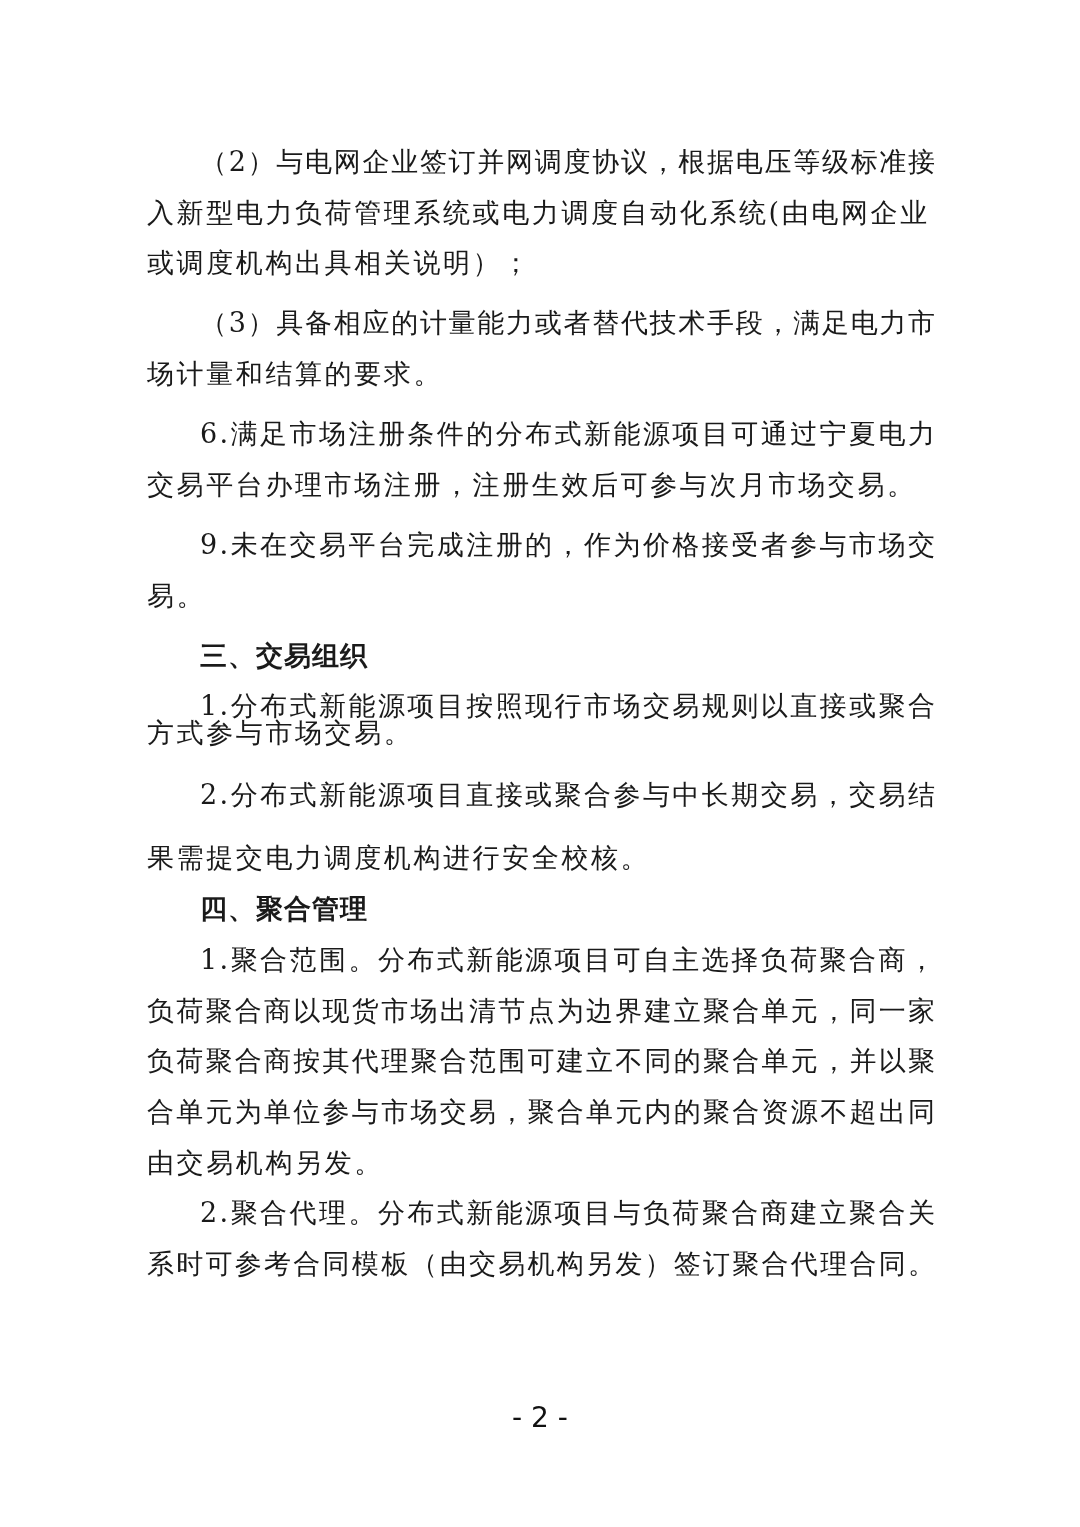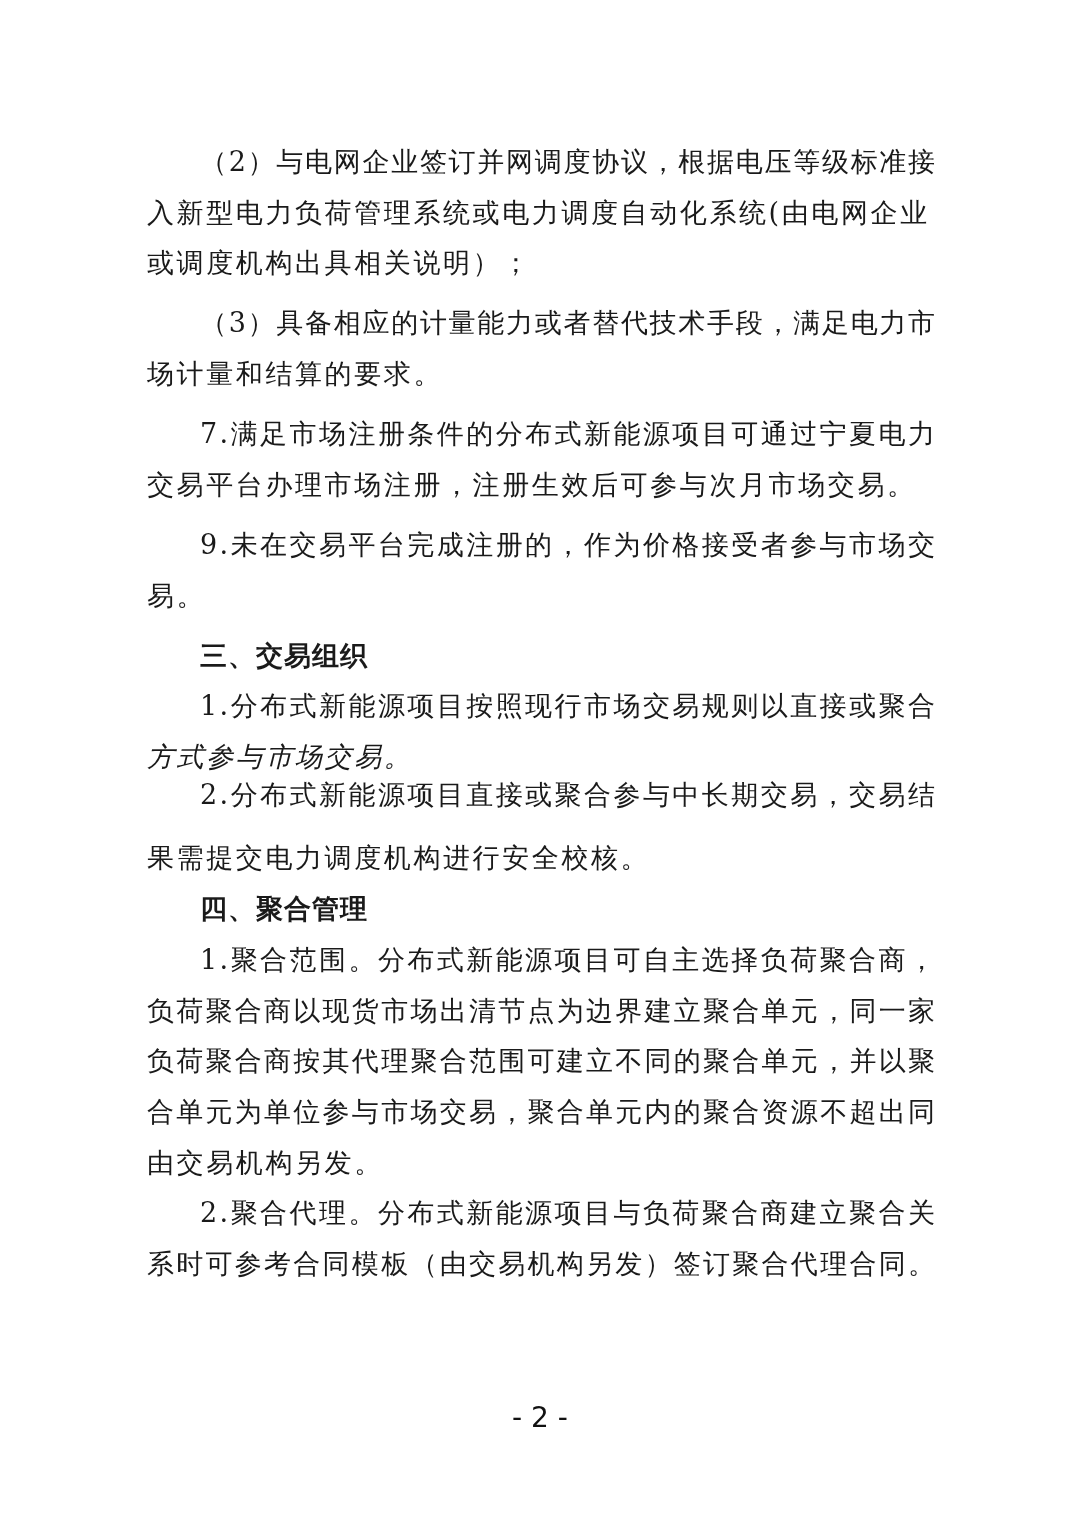--- a/index.html
+++ b/index.html
@@ -37,27 +37,27 @@
 </head>
 <body>
 
 <div class="page">
   <div id="lines">
       <div class="line indent" style="top: 145px; letter-spacing: 1.71538px;">（2）与电网企业签订并网调度协议，根据电压等级标准接</div>
       <div class="line" style="top: 196px;">入新型电力负荷管理系统或电力调度自动化系统(由电网企业</div>
       <div class="line" style="top: 246px;">或调度机构出具相关说明）；</div>
       <div class="line indent" style="top: 306px; letter-spacing: 1.71538px;">（3）具备相应的计量能力或者替代技术手段，满足电力市</div>
       <div class="line" style="top: 357px;">场计量和结算的要求。</div>
-      <div class="line indent" style="top: 417px; letter-spacing: 2.44615px;">7.满足市场注册条件的分布式新能源项目可通过宁夏电力</div>
+      <div class="line indent" style="top: 417px; letter-spacing: 2.44615px;">6.满足市场注册条件的分布式新能源项目可通过宁夏电力</div>
       <div class="line" style="top: 468px;">交易平台办理市场注册，注册生效后可参与次月市场交易。</div>
       <div class="line indent" style="top: 528px; letter-spacing: 2.44615px;">9.未在交易平台完成注册的，作为价格接受者参与市场交</div>
       <div class="line" style="top: 579px;">易。</div>
       <div class="line indent heading" style="top: 639px;">三、交易组织</div>
       <div class="line indent" style="top: 689px; letter-spacing: 2.44615px;">1.分布式新能源项目按照现行市场交易规则以直接或聚合</div>
-      <div class="line" style="top: 740px; font-style: italic;">方式参与市场交易。</div>
+      <div class="line" style="top: 716px;">方式参与市场交易。</div>
       <div class="line indent" style="top: 778px; letter-spacing: 2.44615px;">2.分布式新能源项目直接或聚合参与中长期交易，交易结</div>
       <div class="line" style="top: 841px;">果需提交电力调度机构进行安全校核。</div>
       <div class="line indent heading" style="top: 892px;">四、聚合管理</div>
       <div class="line indent" style="top: 943px; letter-spacing: 2.44615px;">1.聚合范围。分布式新能源项目可自主选择负荷聚合商，</div>
       <div class="line" style="top: 994px; letter-spacing: 2.26667px; text-align: center;">负荷聚合商以现货市场出清节点为边界建立聚合单元，同一家</div>
       <div class="line" style="top: 1044px; letter-spacing: 2.26667px; font-family: Liberation Serif, serif;">负荷聚合商按其代理聚合范围可建立不同的聚合单元，并以聚</div>
       <div class="line" style="top: 1095px; letter-spacing: 2.26667px;">合单元为单位参与市场交易，聚合单元内的聚合资源不超出同</div>
       <div class="line" style="top: 1146px;">由交易机构另发。</div>
       <div class="line indent" style="top: 1196px; letter-spacing: 2.44615px; text-align: center;">2.聚合代理。分布式新能源项目与负荷聚合商建立聚合关</div>
       <div class="line" style="top: 1247px; letter-spacing: 2.26667px;">系时可参考合同模板（由交易机构另发）签订聚合代理合同。</div>

